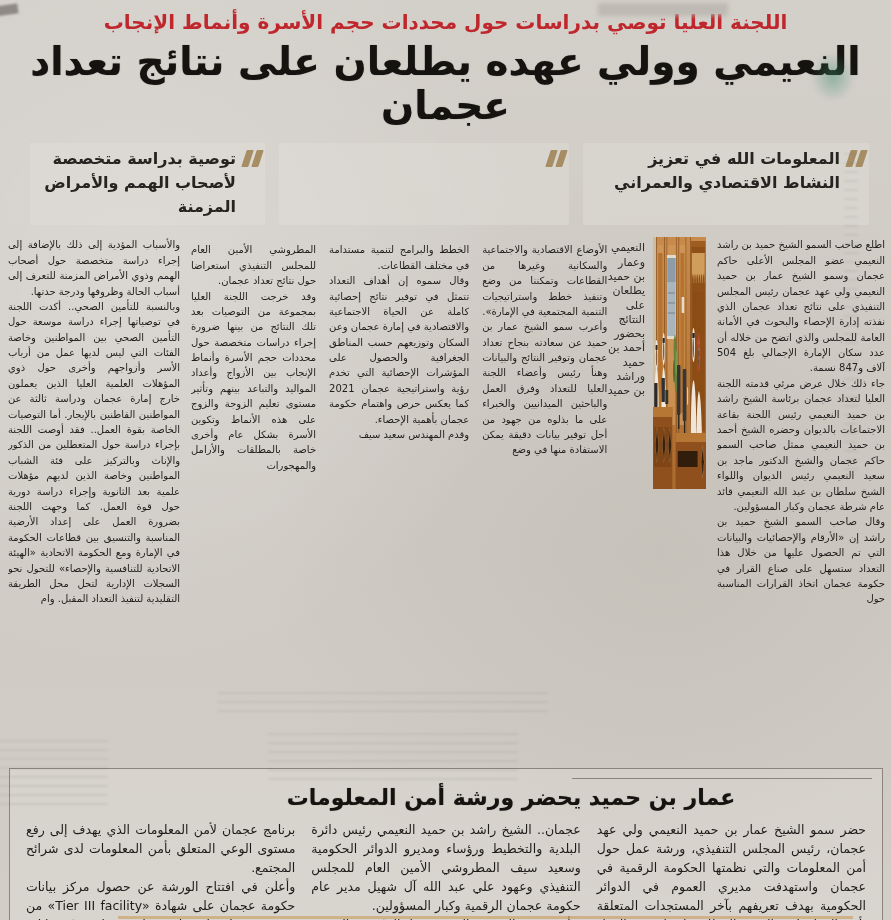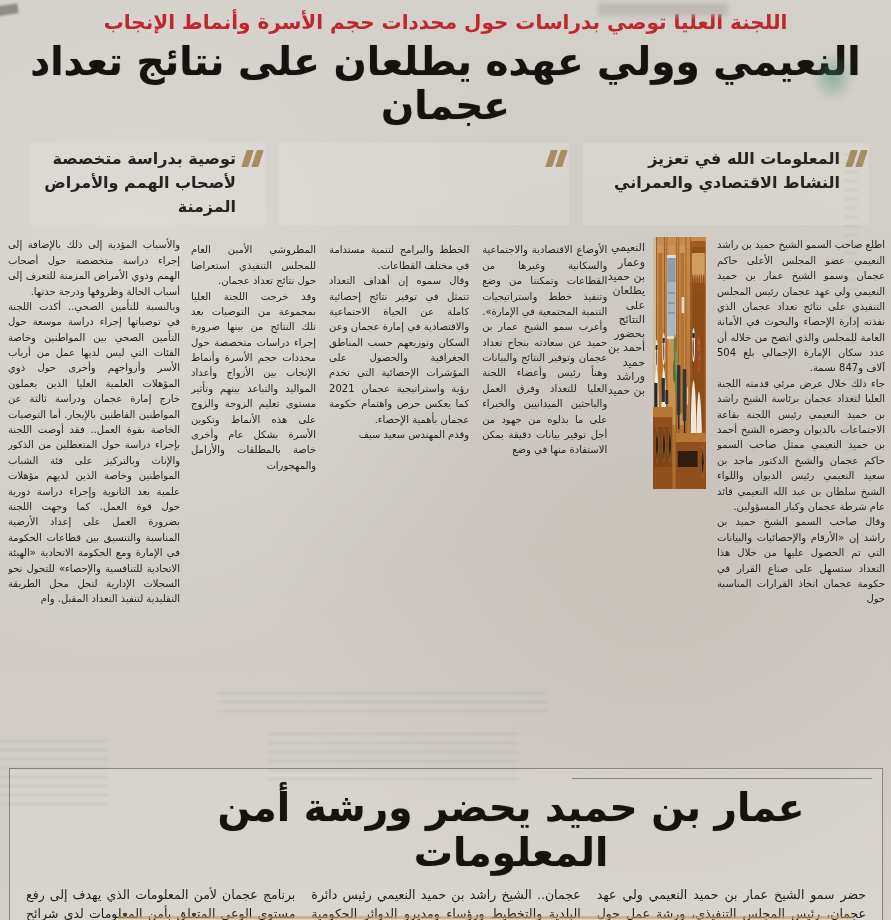--- a/index.html
+++ b/index.html
@@ -26,21 +26,21 @@
   .body-grid{display:grid;grid-template-columns:168px 1fr 172px;gap:11px;padding:0 6px 0 8px;height:524px;overflow:hidden;}
   .coltext{font-size:10px;line-height:1.54;text-align:justify;white-space:pre-line;color:#201e1b;overflow:hidden;}
   .middle{display:flex;overflow:hidden;}
   .photo{width:100%;height:252px;display:block;background:#b87136;}
   .caption{font-size:11px;color:#2a2825;padding:4px 8px 2px 0;text-align:right;line-height:1.3;}
   .mid-cols{display:grid;grid-template-columns:1fr 1.12fr 1fr;gap:13px;margin-top:5px;height:242px;overflow:hidden;}
   
   .workshop{position:relative;margin:7px 8px 0 9px;border:1px solid #8b857b;height:194px;
             background:rgba(236,233,227,.25);padding:4px 12px 8px;box-sizing:border-box;overflow:hidden;}
   .w-rule{position:absolute;top:9px;right:10px;width:300px;height:1px;background:#8b857b;}
-  .w-head{font-weight:bold;font-size:39px;color:#15130f;text-align:center;padding-left:130px;margin:12px 0 10px;
+  .w-head{font-weight:bold;font-size:22px;color:#15130f;text-align:center;padding-left:130px;margin:12px 0 10px;
           text-shadow:0 0 1px rgba(20,18,15,.4);}
   .w-cols{display:grid;grid-template-columns:1fr 1fr 1fr;gap:16px;font-size:12.5px;line-height:1.52;
           text-align:justify;white-space:pre-line;padding:0 4px;height:118px;overflow:hidden;}
   
   .sm{position:absolute;pointer-events:none;}
   .ghostlines{background:repeating-linear-gradient(0deg,rgba(95,115,100,.38) 0 2px,transparent 2px 9px);
               filter:blur(1.2px);opacity:.28;}
 </style>
 </head>
 <body>

